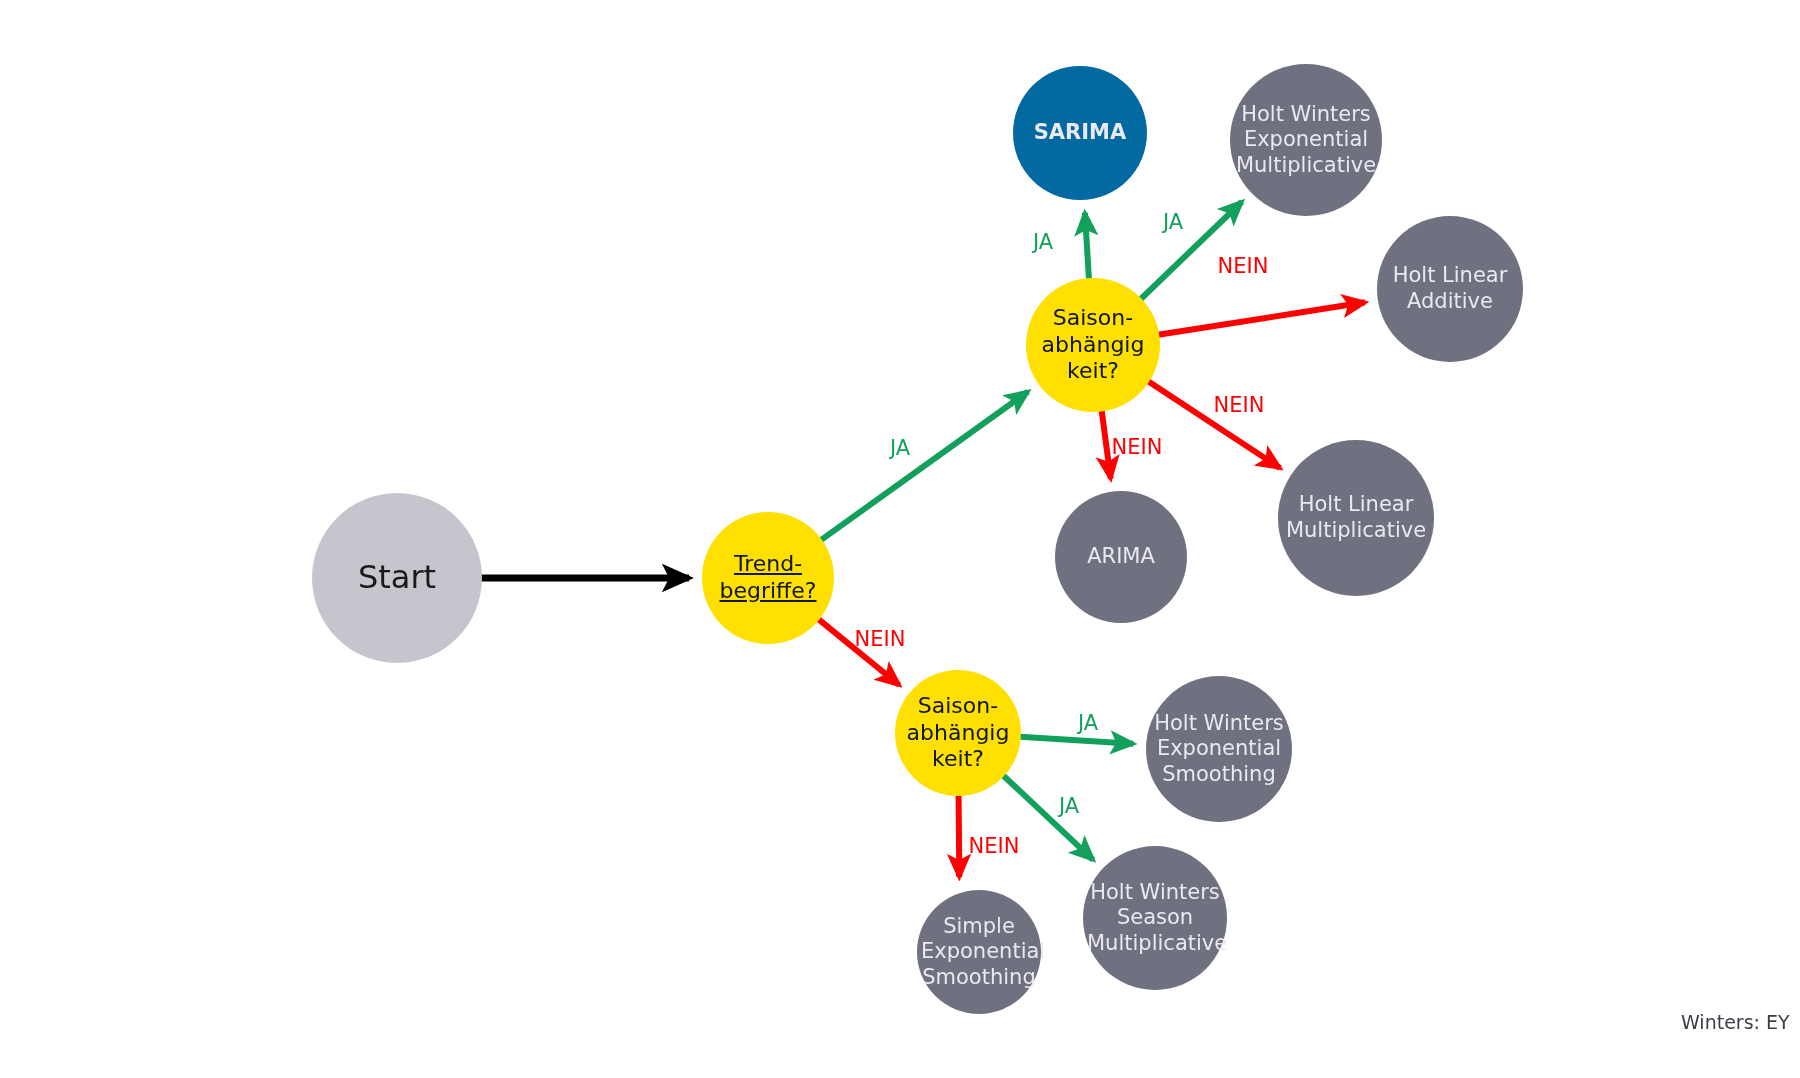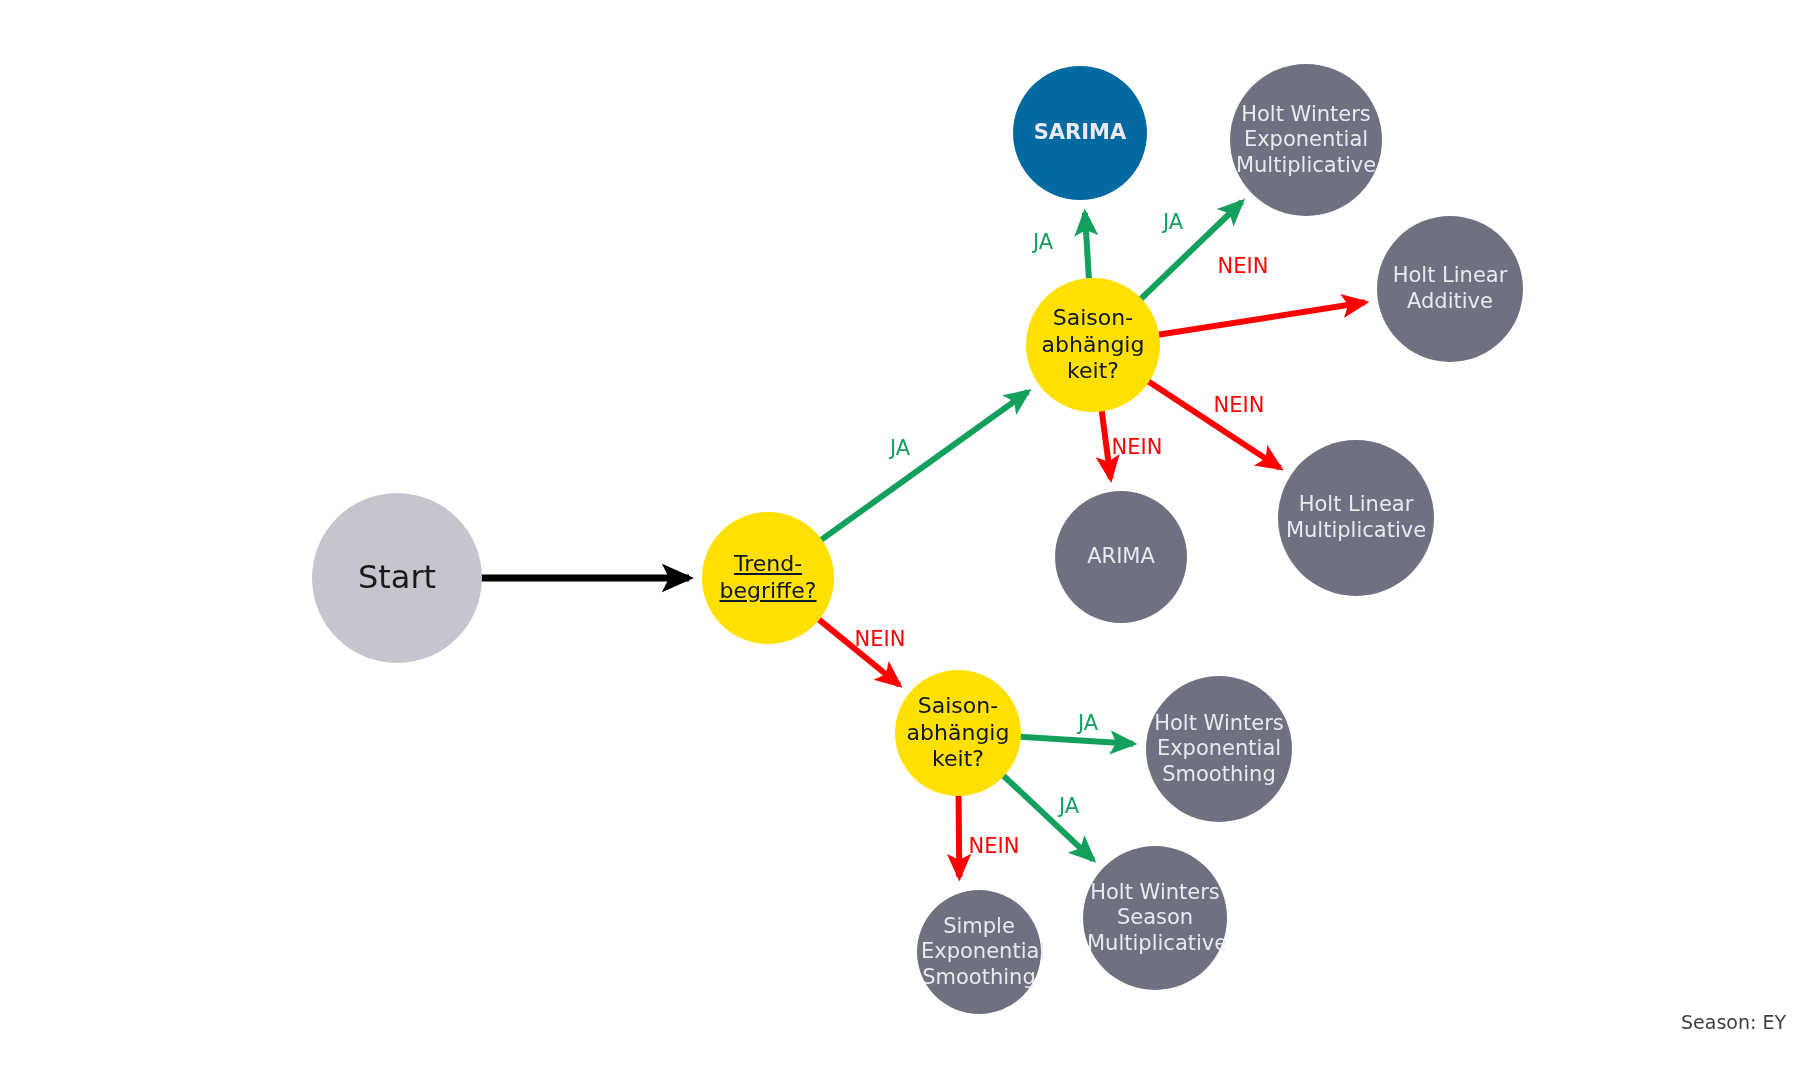--- a/index.html
+++ b/index.html
@@ -163,14 +163,14 @@
       <div class="edge-label lbl-ja" style="left: 1043px; top: 242px; color: rgb(18, 160, 92);">JA</div>
       <div class="edge-label lbl-ja" style="left: 1173px; top: 222px; color: rgb(18, 160, 92);">JA</div>
       <div class="edge-label lbl-nein" style="left: 1243px; top: 266px; color: rgb(254, 0, 0);">NEIN</div>
       <div class="edge-label lbl-nein" style="left: 1239px; top: 405px; color: rgb(254, 0, 0);">NEIN</div>
       <div class="edge-label lbl-nein" style="left: 1137px; top: 447px; color: rgb(254, 0, 0);">NEIN</div>
       <div class="edge-label lbl-ja" style="left: 1088px; top: 723px; color: rgb(18, 160, 92);">JA</div>
       <div class="edge-label lbl-ja" style="left: 1069px; top: 806px; color: rgb(18, 160, 92);">JA</div>
       <div class="edge-label lbl-nein" style="left: 994px; top: 846px; color: rgb(254, 0, 0);">NEIN</div>
     </div>
 
-  <div class="source-note" style="left:1681px; top:1011px;">Season: EY</div>
+  <div class="source-note" style="left:1681px; top:1011px;">Winters: EY</div>
 </div>
 
 </body></html>

